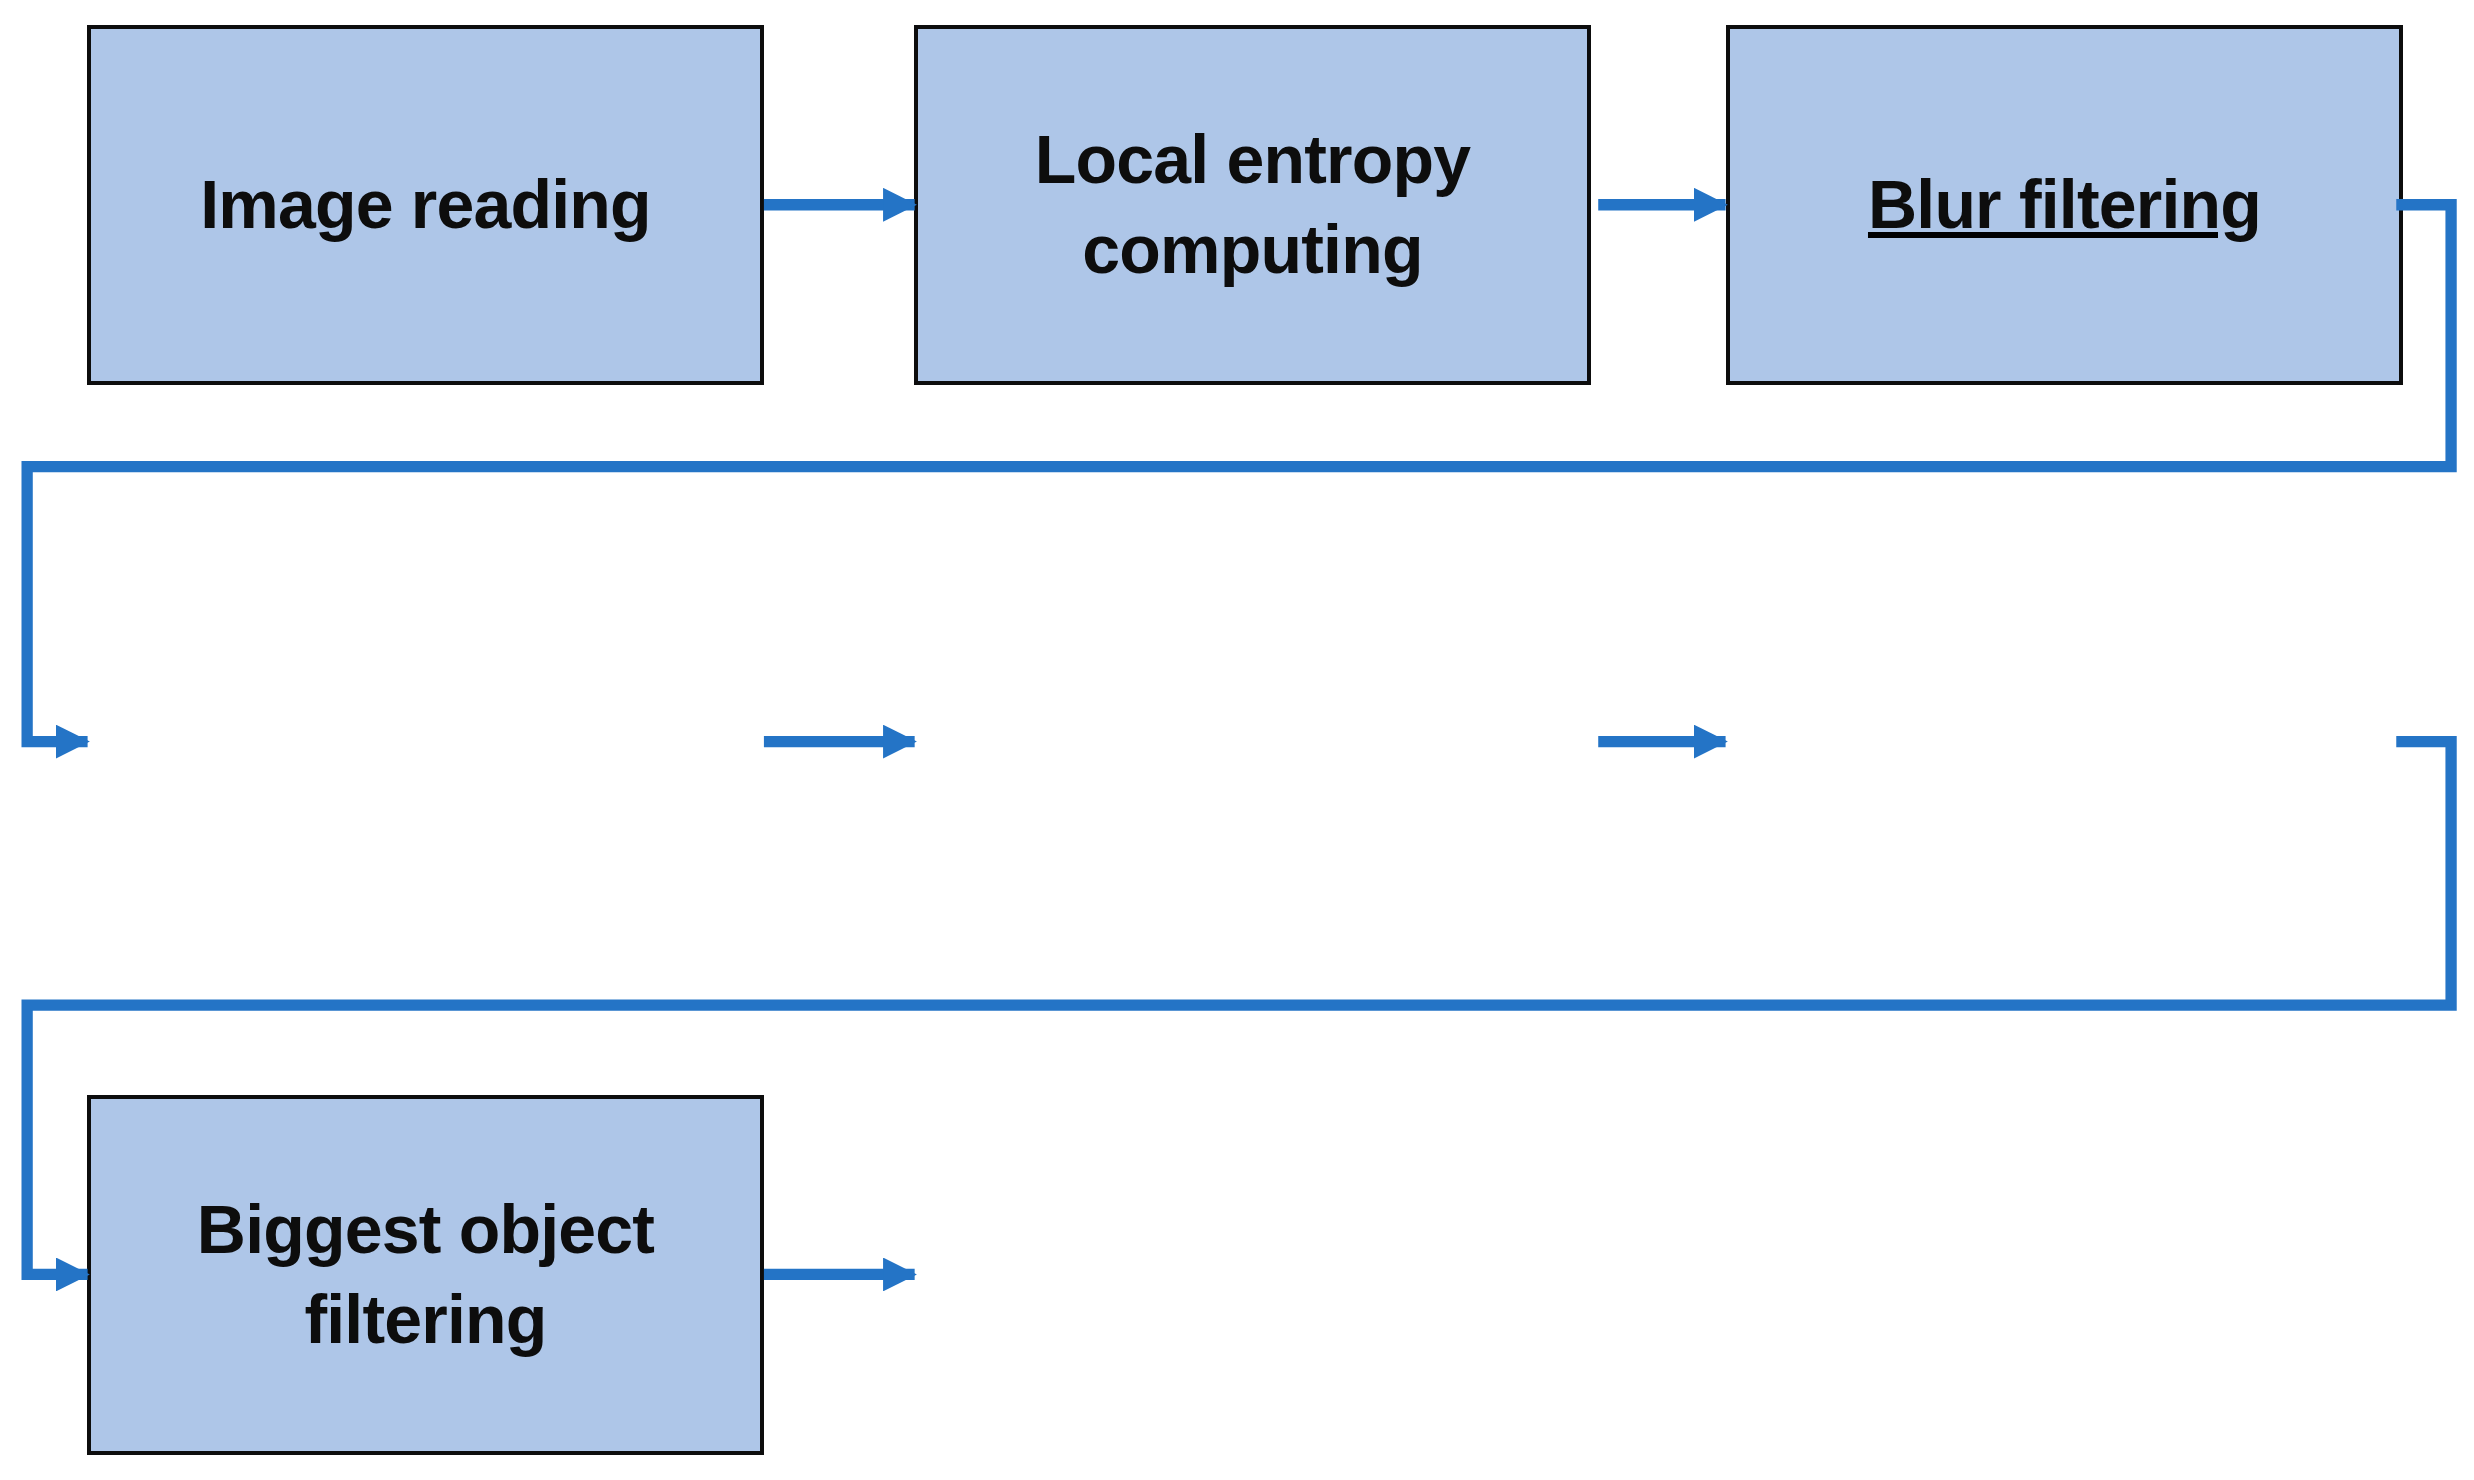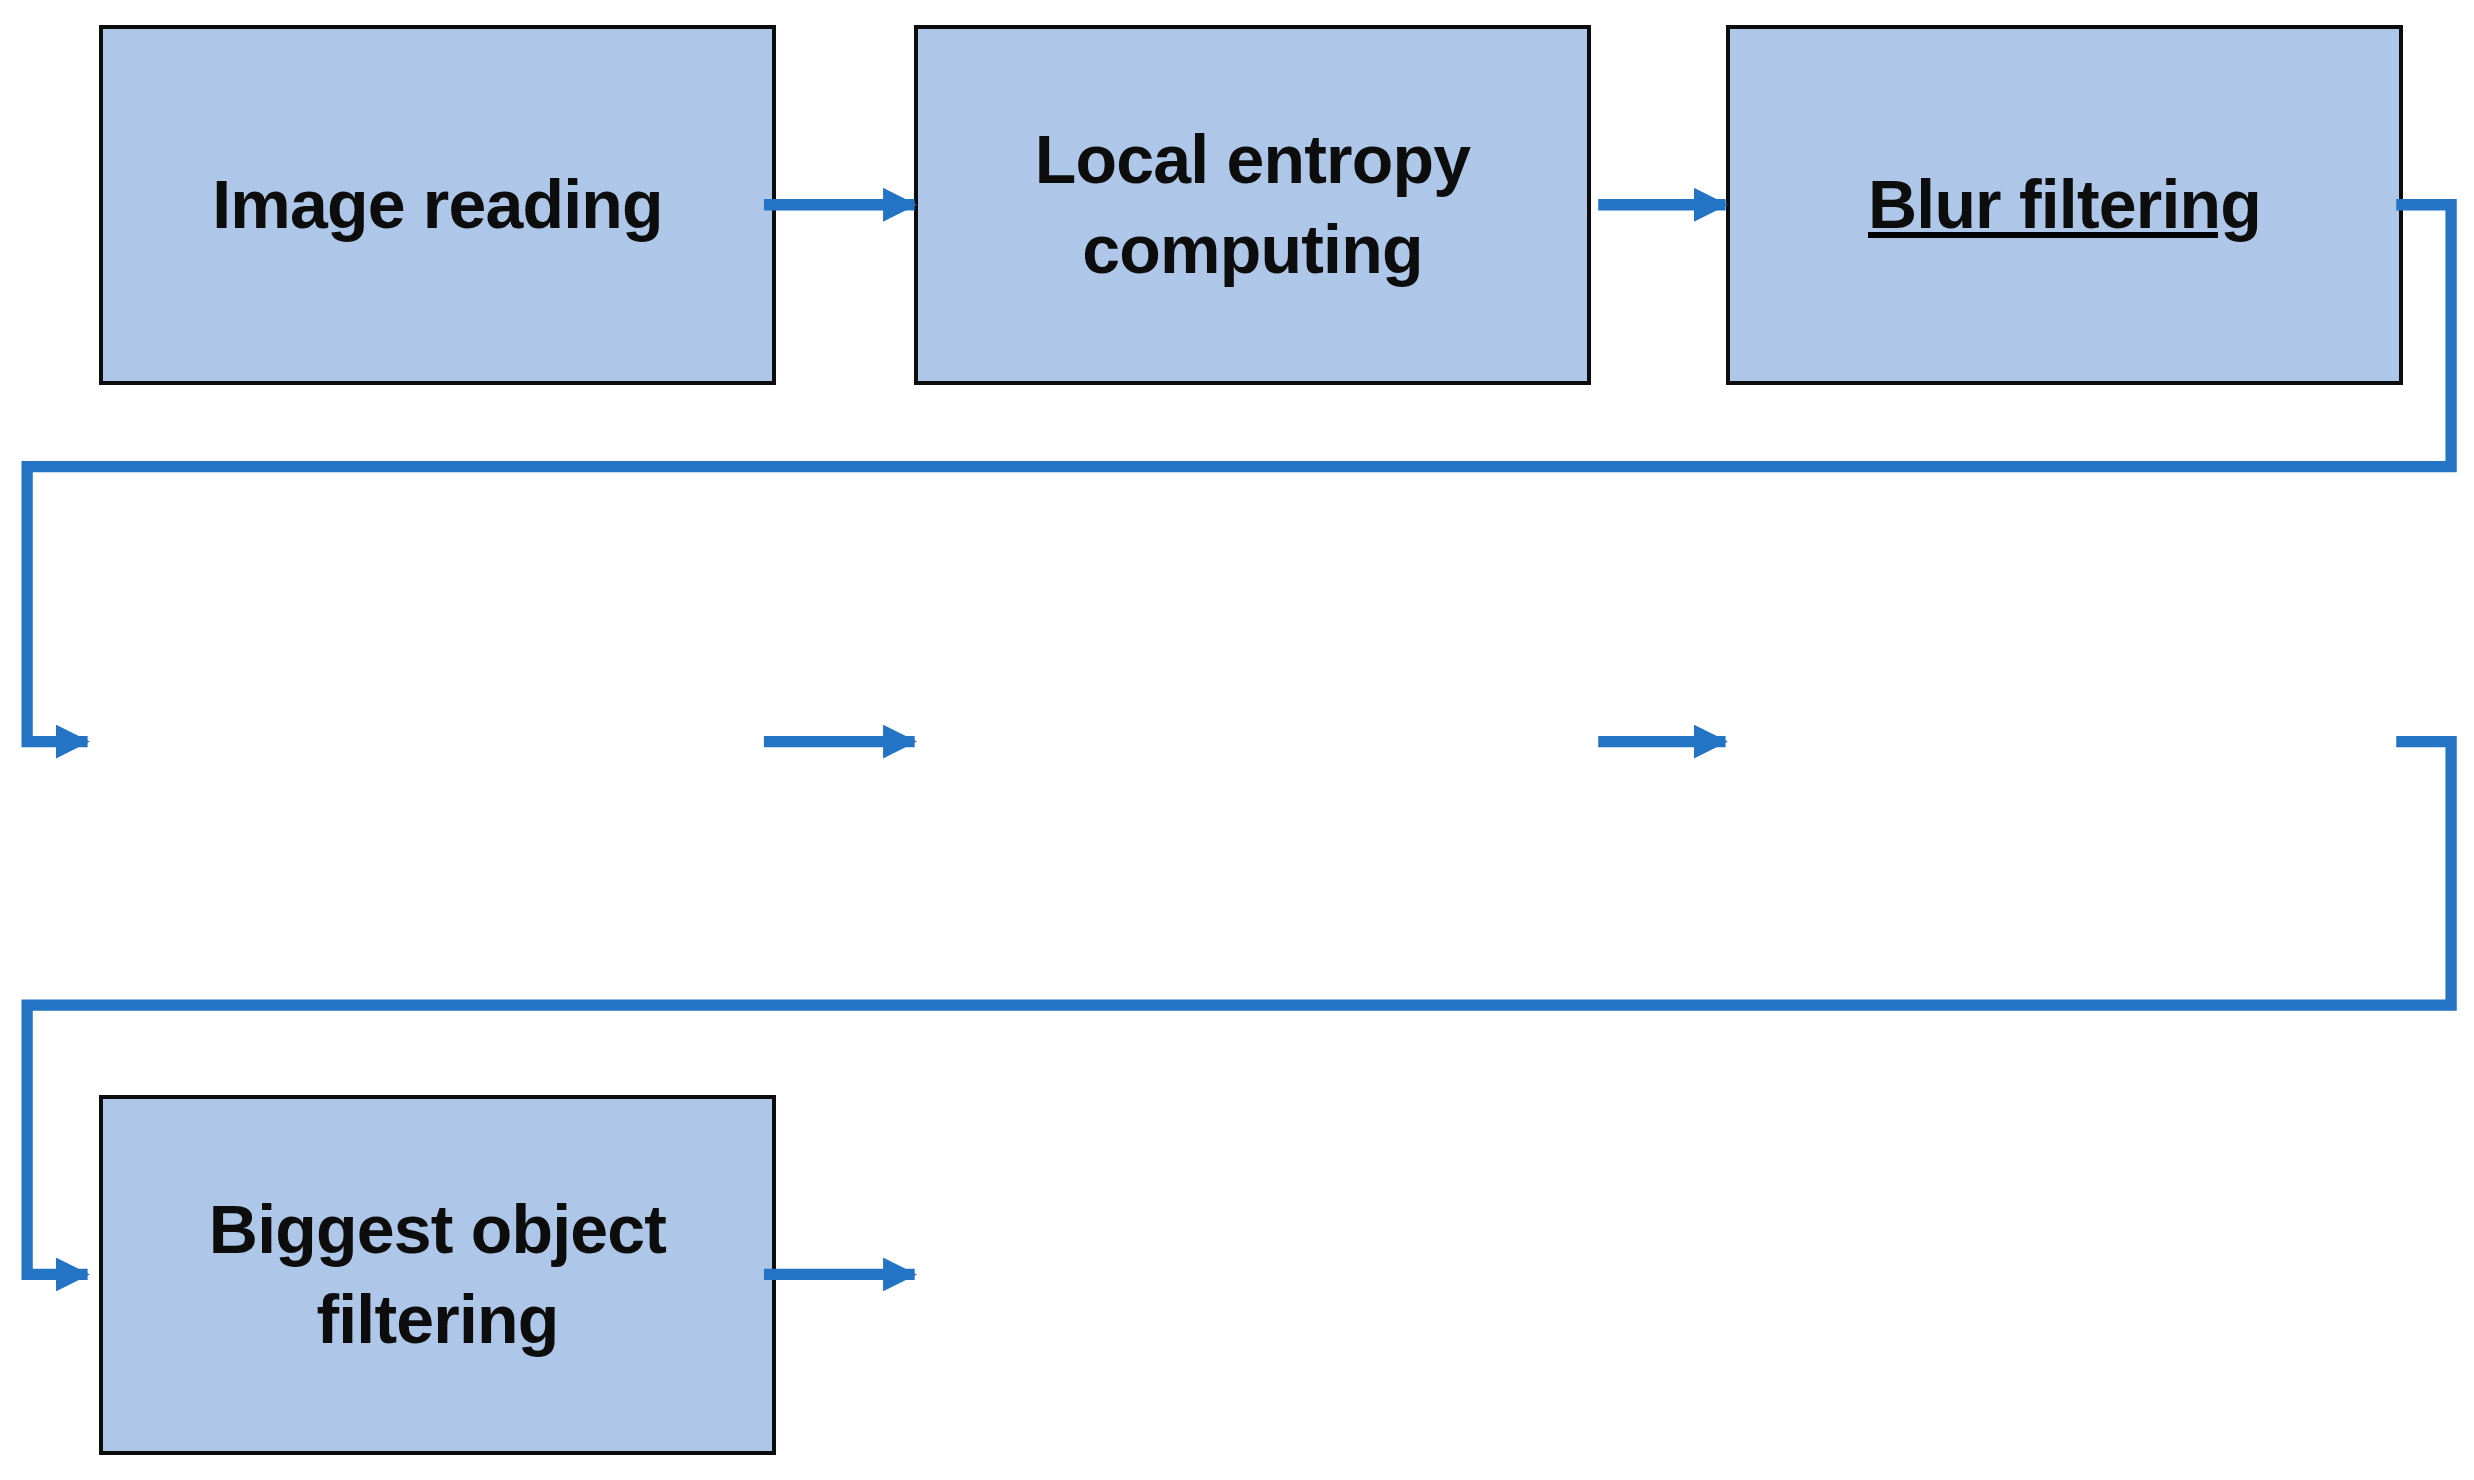--- a/index.html
+++ b/index.html
@@ -20,21 +20,21 @@
     background:var(--node-fill);
     border:4px solid var(--node-border);
     display:flex;align-items:center;justify-content:center;
     text-align:center;padding:0 22.6px;
   }
   .node-label{
     font-size:68px;font-weight:700;color:var(--text);
     line-height:1.32;letter-spacing:-0.8px;
   }
   
-  .c1{left:87px;margin-left:12px;} .c2{left:914px;} .c3{left:1726px;text-decoration:underline;}
+  .c1{left:87px;} .c2{left:914px;} .c3{left:1726px;text-decoration:underline;}
   .r1{top:25px;}  .r2{top:562px;}  .r3{top:1095px;}
   svg.connectors{
     position:absolute;left:0;top:0;width:2475px;height:1480px;
     pointer-events:none;
   }
   svg.connectors path.edge{
     fill:none;stroke-width:14px;stroke-linejoin:miter;
   }
 </style>
 </head>

